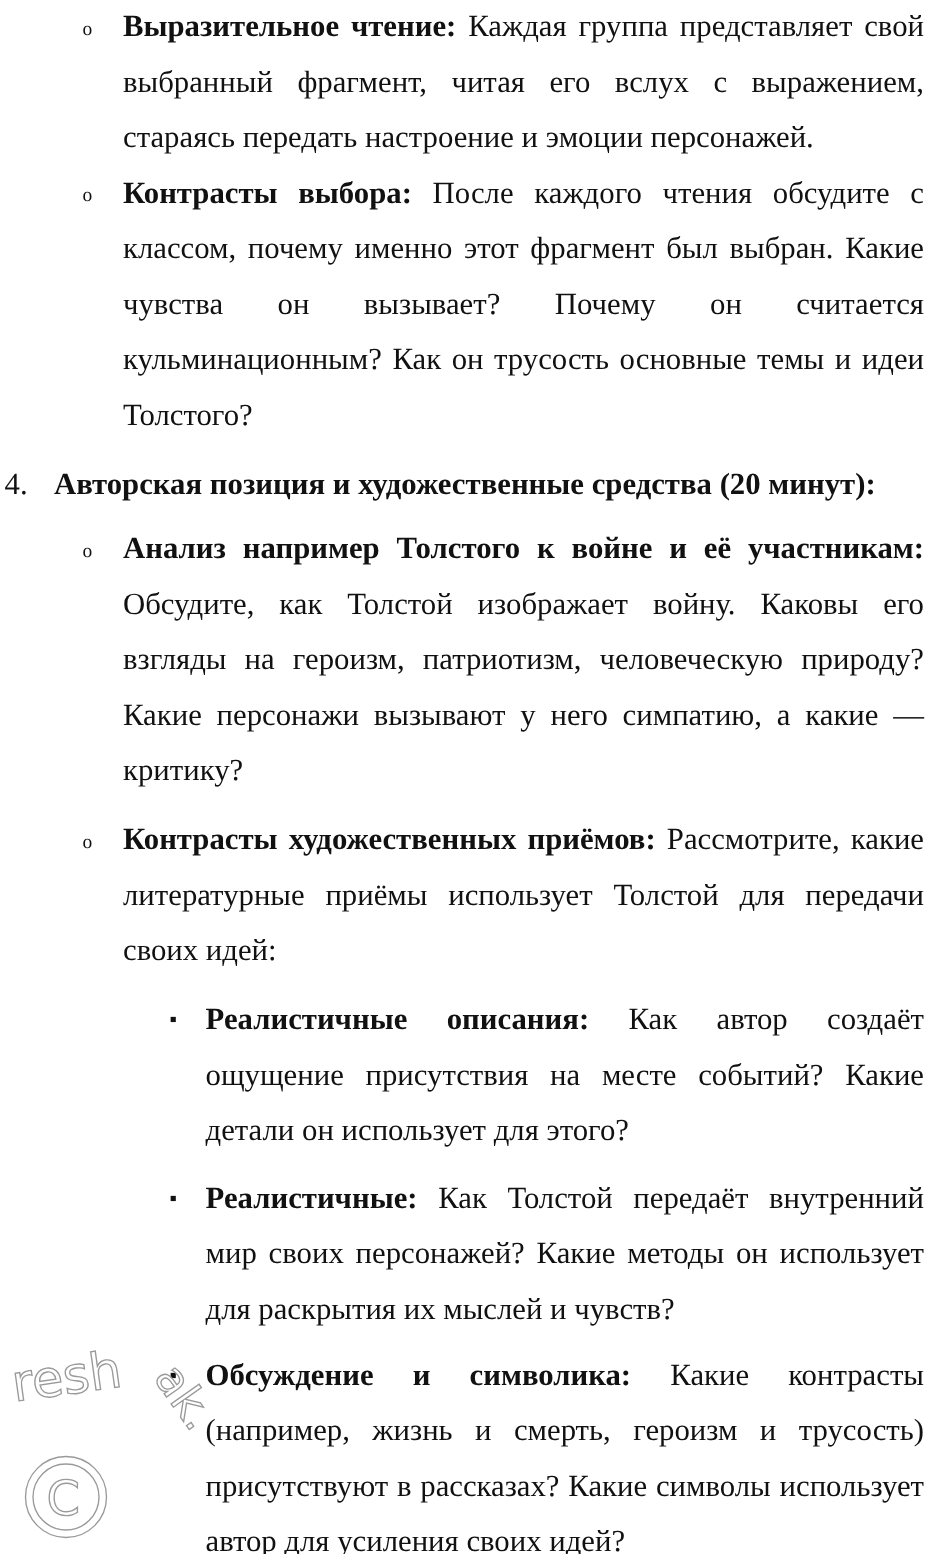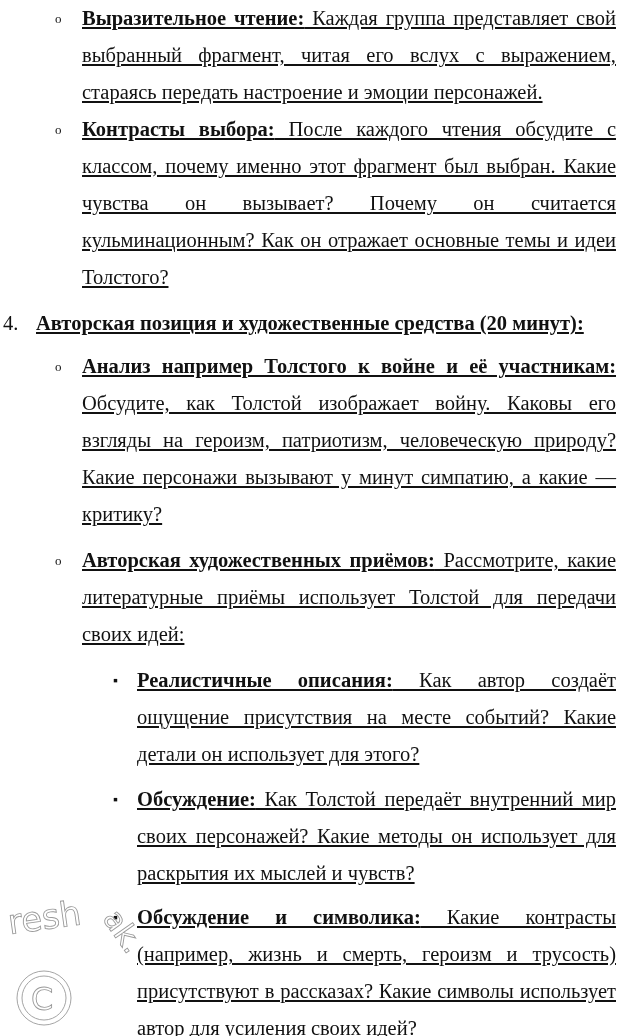--- a/index.html
+++ b/index.html
@@ -5,21 +5,21 @@
   html, body { margin: 0; padding: 0; background: #ffffff; }
   body {
     width: 618px; height: 1036px; overflow: hidden; position: relative;
     font-family: "Liberation Serif", "DejaVu Serif", serif;
     font-size: 20.5px; color: #111111;
   }
   .page { position: absolute; left: 0; top: 0; width: 618px; }
   .item { position: absolute; }
   .marker { position: absolute; font-family: "Liberation Serif", serif; }
   .text {
-    position: absolute; line-height: 37px; text-align: justify; text-decoration: underline;
+    position: absolute; line-height: 37px; text-align: justify;
   }
   .text b { font-weight: bold; }
   .lvl1 .marker { left: 55px; font-size: 13px; line-height: 37px; }
   .lvl1 .text { left: 82px; width: 534px; }
   .lvl2 .marker { left: 113px; font-size: 14px; line-height: 37px; }
   .lvl2 .text { left: 137px; width: 479px; }
   .num .marker { left: 3px; font-size: 20.5px; line-height: 37px; }
   .num .text { left: 36px; width: 588px; font-weight: bold; }
   .watermark { position: absolute; left: 0; top: 890px; width: 160px; height: 146px; pointer-events: none; }
 </style>
@@ -28,46 +28,46 @@
 
 <div class="page">
 
   <div class="item lvl1" style="top:0px">
     <span class="marker">o</span>
     <div class="text"><b>Выразительное чтение:</b><span> Каждая группа представляет свой выбранный фрагмент, читая его вслух с выражением, стараясь передать настроение и эмоции персонажей.</span></div>
   </div>
 
   <div class="item lvl1" style="top:111px">
     <span class="marker">o</span>
-    <div class="text"><b>Контрасты выбора:</b><span> После каждого чтения обсудите с классом, почему именно этот фрагмент был выбран. Какие чувства он вызывает? Почему он считается кульминационным? Как он отражает основные темы и идеи Толстого?</span></div>
+    <div class="text"><b>Контрасты выбора:</b><span> После каждого чтения обсудите с классом, почему именно этот фрагмент был выбран. Какие чувства он вызывает? Почему он считается кульминационным? Как он трусость основные темы и идеи Толстого?</span></div>
   </div>
 
   <div class="item num" style="top:305px">
     <span class="marker">4.</span>
     <div class="text">Авторская позиция и художественные средства (20 минут):</div>
   </div>
 
   <div class="item lvl1" style="top:348px">
     <span class="marker">o</span>
-    <div class="text"><b>Анализ например Толстого к войне и её участникам:</b><span> Обсудите, как Толстой изображает войну. Каковы его взгляды на героизм, патриотизм, человеческую природу? Какие персонажи вызывают у минут симпатию, а какие — критику?</span></div>
+    <div class="text"><b>Анализ например Толстого к войне и её участникам:</b><span> Обсудите, как Толстой изображает войну. Каковы его взгляды на героизм, патриотизм, человеческую природу? Какие персонажи вызывают у него симпатию, а какие — критику?</span></div>
   </div>
 
   <div class="item lvl1" style="top:542px">
     <span class="marker">o</span>
-    <div class="text"><b>Авторская художественных приёмов:</b><span> Рассмотрите, какие литературные приёмы использует Толстой для передачи своих идей:</span></div>
+    <div class="text"><b>Контрасты художественных приёмов:</b><span> Рассмотрите, какие литературные приёмы использует Толстой для передачи своих идей:</span></div>
   </div>
 
   <div class="item lvl2" style="top:662px">
     <span class="marker">▪</span>
     <div class="text"><b>Реалистичные описания:</b><span> Как автор создаёт ощущение присутствия на месте событий? Какие детали он использует для этого?</span></div>
   </div>
 
   <div class="item lvl2" style="top:781px">
     <span class="marker">▪</span>
-    <div class="text"><b>Обсуждение:</b><span> Как Толстой передаёт внутренний мир своих персонажей? Какие методы он использует для раскрытия их мыслей и чувств?</span></div>
+    <div class="text"><b>Реалистичные:</b><span> Как Толстой передаёт внутренний мир своих персонажей? Какие методы он использует для раскрытия их мыслей и чувств?</span></div>
   </div>
 
   <div class="item lvl2" style="top:899px">
     <span class="marker">▪</span>
     <div class="text"><b>Обсуждение и символика:</b><span> Какие контрасты (например, жизнь и смерть, героизм и трусость) присутствуют в рассказах? Какие символы использует автор для усиления своих идей?</span></div>
   </div>
 </div>
 
 <svg class="watermark" viewBox="0 0 160 146">
   <g fill="none" stroke="#9a9a9a" stroke-width="0.9">

